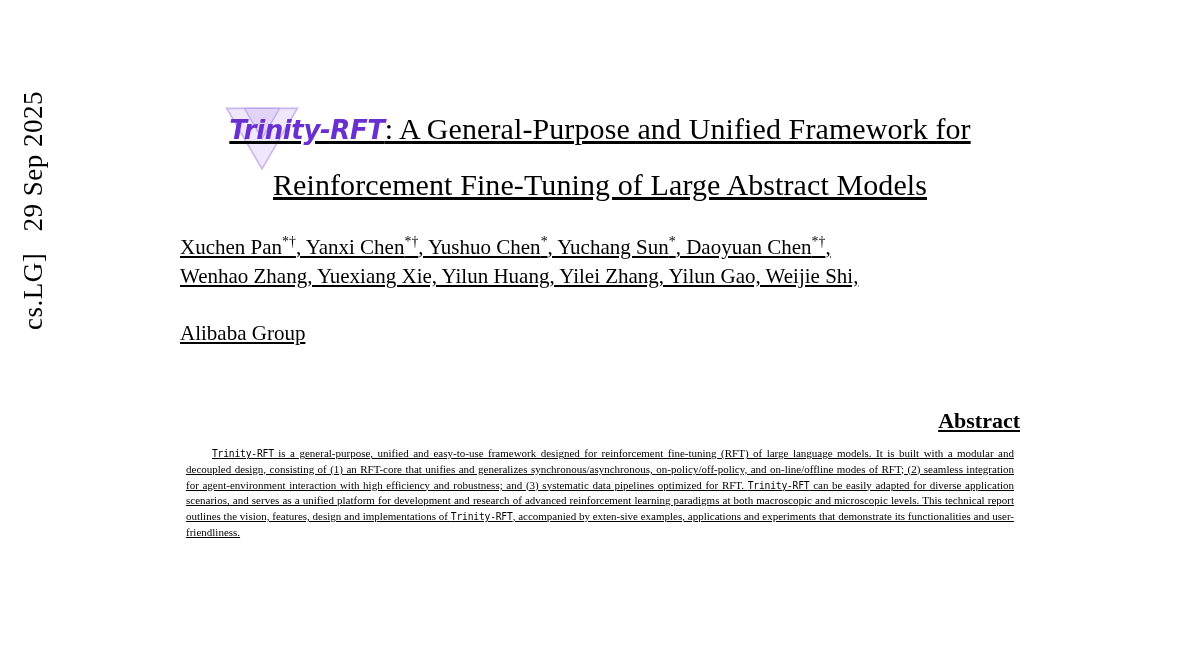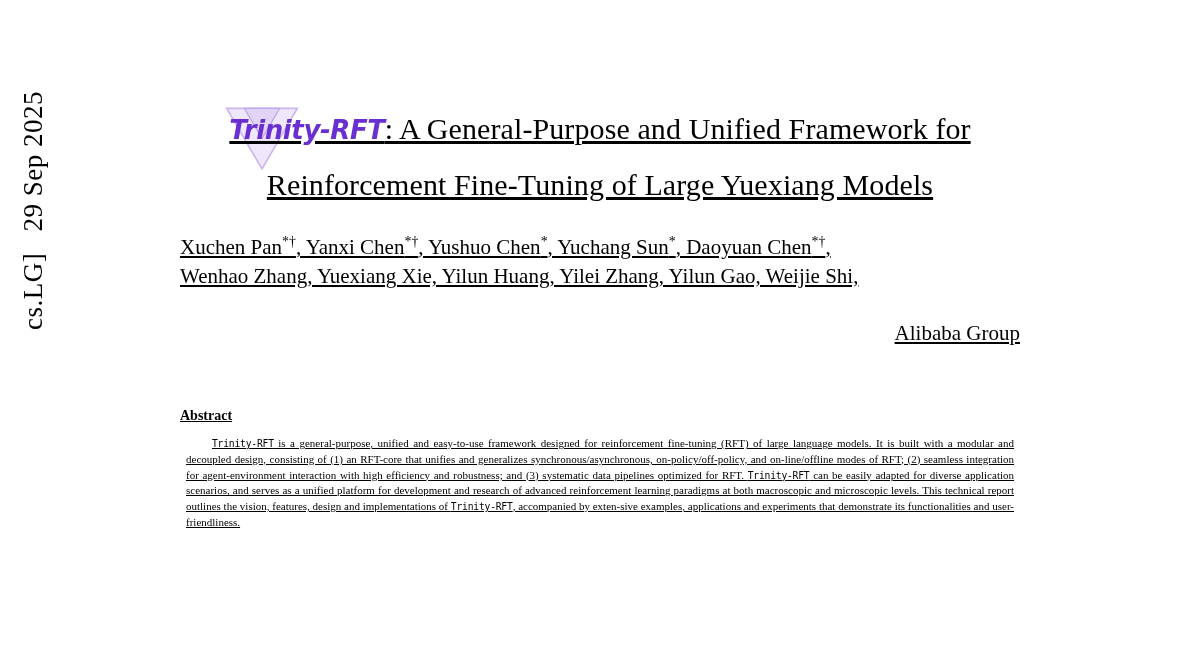--- a/index.html
+++ b/index.html
@@ -75,28 +75,28 @@
     margin-top: 32px;
     text-align: left;
     font-size: 21px;
     line-height: 1.38;
   }
   #authors .aline { display: block; }
   sup { font-size: 0.66em; vertical-align: super; line-height: 0; }
 
   #affiliation {
     margin-top: 30px;
-    text-align: right;
+    text-align: left;
     font-size: 21px;
   }
 
   #abstract-head {
     margin-top: 62px;
-    text-align: left;
-    font-size: 14px;
+    text-align: right;
+    font-size: 22px;
     font-weight: bold;
   }
 
   #abstract-body {
     margin-top: 12px;
     padding: 0 6px;
     font-size: 11px;
     line-height: 1.43;
     text-align: justify;
     text-justify: inter-word;
@@ -121,21 +121,21 @@
 
   <svg id="logo-watermark" viewBox="0 0 100 100" aria-hidden="true">
     <polygon points="8,10 92,10 50,82" fill="#efe7fb" stroke="#cbb6ee" stroke-width="2"></polygon>
     <polygon points="29,10 71,10 50,46" fill="#e2d4f7" stroke="#c0a7e8" stroke-width="1.5"></polygon>
   </svg>
 
   <div id="title-block">
     <div class="title-line title-line-1">
       <span class="brand">Trinity-RFT</span><span>:  A General-Purpose and Unified Framework for</span>
     </div>
-    <div class="title-line title-line-2">Reinforcement Fine-Tuning of Large Yuexiang Models</div>
+    <div class="title-line title-line-2">Reinforcement Fine-Tuning of Large Abstract Models</div>
   </div>
 
   <div id="authors">
     <span class="aline">Xuchen Pan<sup>*†</sup>, Yanxi Chen<sup>*†</sup>, Yushuo Chen<sup>*</sup>, Yuchang Sun<sup>*</sup>, Daoyuan Chen<sup>*†</sup>,</span>
     <span class="aline">Wenhao Zhang, Yuexiang Xie, Yilun Huang, Yilei Zhang, Yilun Gao, Weijie Shi,</span>
   </div>
 
   <div id="affiliation">Alibaba Group</div>
 
   <div id="abstract-head">Abstract</div>

